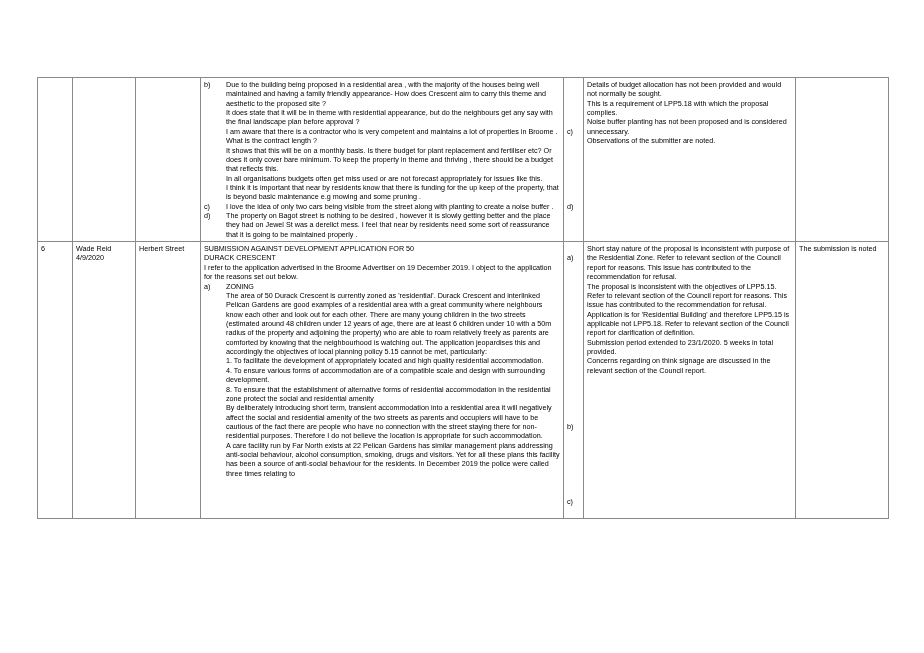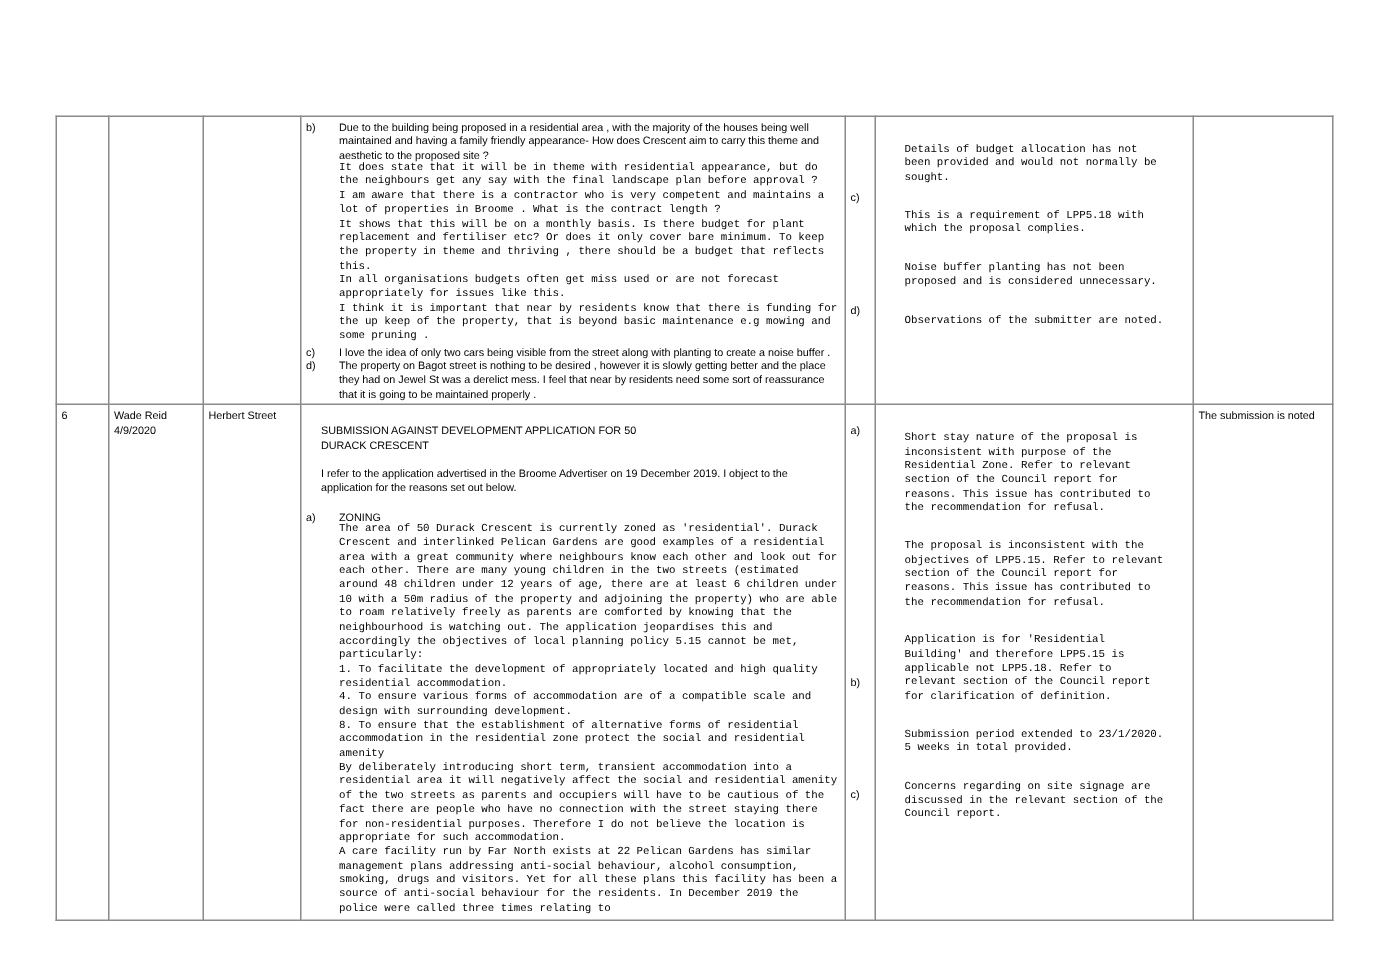--- a/index.html
+++ b/index.html
@@ -40,52 +40,51 @@
   col.c-name   { width: 63px; }
   col.c-street { width: 65px; }
   col.c-sub    { width: 363px; }
   col.c-mark   { width: 20px; }
   col.c-resp   { width: 212px; }
   col.c-rec    { width: 93px; }
 
   td.no-cell, td.name-cell, td.street-cell { white-space: pre-line; }
 
   .para {
-    margin: 10px;
+    margin: 0;
     padding: 0;
   }
   
   .item {
     display: flex;
     align-items: flex-start;
   }
   .item-marker {
     width: 22px;
     flex: 0 0 22px;
   }
   .item-body {
     flex: 1 1 auto;
   }
   .cont {
     padding-left: 22px;
-    font-family: Liberation Mono, monospace;
   }
   
   td.mark-cell {
     border-right: none;
     white-space: pre-line;
     padding-left: 3px;
     padding-right: 0;
   }
   td.resp-cell {
     border-left: none;
     padding-left: 2px;
   }
   .mark-line { height: 9.4px; }
-  .resp-block { margin: 16px; font-family: Liberation Mono, monospace; }
+  .resp-block { margin: 0; }
 </style>
 </head>
 <body>
 
 <div class="page">
 
   <table class="subs">
     <colgroup>
       <col class="c-no">
         <col class="c-name">
@@ -182,21 +181,21 @@
           <div class="mark-line">&nbsp;</div>
           <div class="mark-line">&nbsp;</div>
           <div class="mark-line">c)</div>
         </td>
 
         <td class="resp-cell">
           <div class="resp-block">Short stay nature of the proposal is inconsistent with purpose of the Residential Zone. Refer to relevant section of the Council report for reasons. This issue has contributed to the recommendation for refusal.</div>
           <div class="resp-block">The proposal is inconsistent with the objectives of LPP5.15. Refer to relevant section of the Council report for reasons. This issue has contributed to the recommendation for refusal.</div>
           <div class="resp-block">Application is for 'Residential Building' and therefore LPP5.15 is applicable not LPP5.18. Refer to relevant section of the Council report for clarification of definition.</div>
           <div class="resp-block">Submission period extended to 23/1/2020. 5 weeks in total provided.</div>
-          <div class="resp-block">Concerns regarding on site signage are discussed in the relevant section of the Council report.</div>
+          <div class="resp-block">Concerns regarding on think signage are discussed in the relevant section of the Council report.</div>
         </td>
 
         <td class="rec-cell">The submission is noted</td>
       </tr>
 
     </tbody>
   </table>
 
 </div>
 

